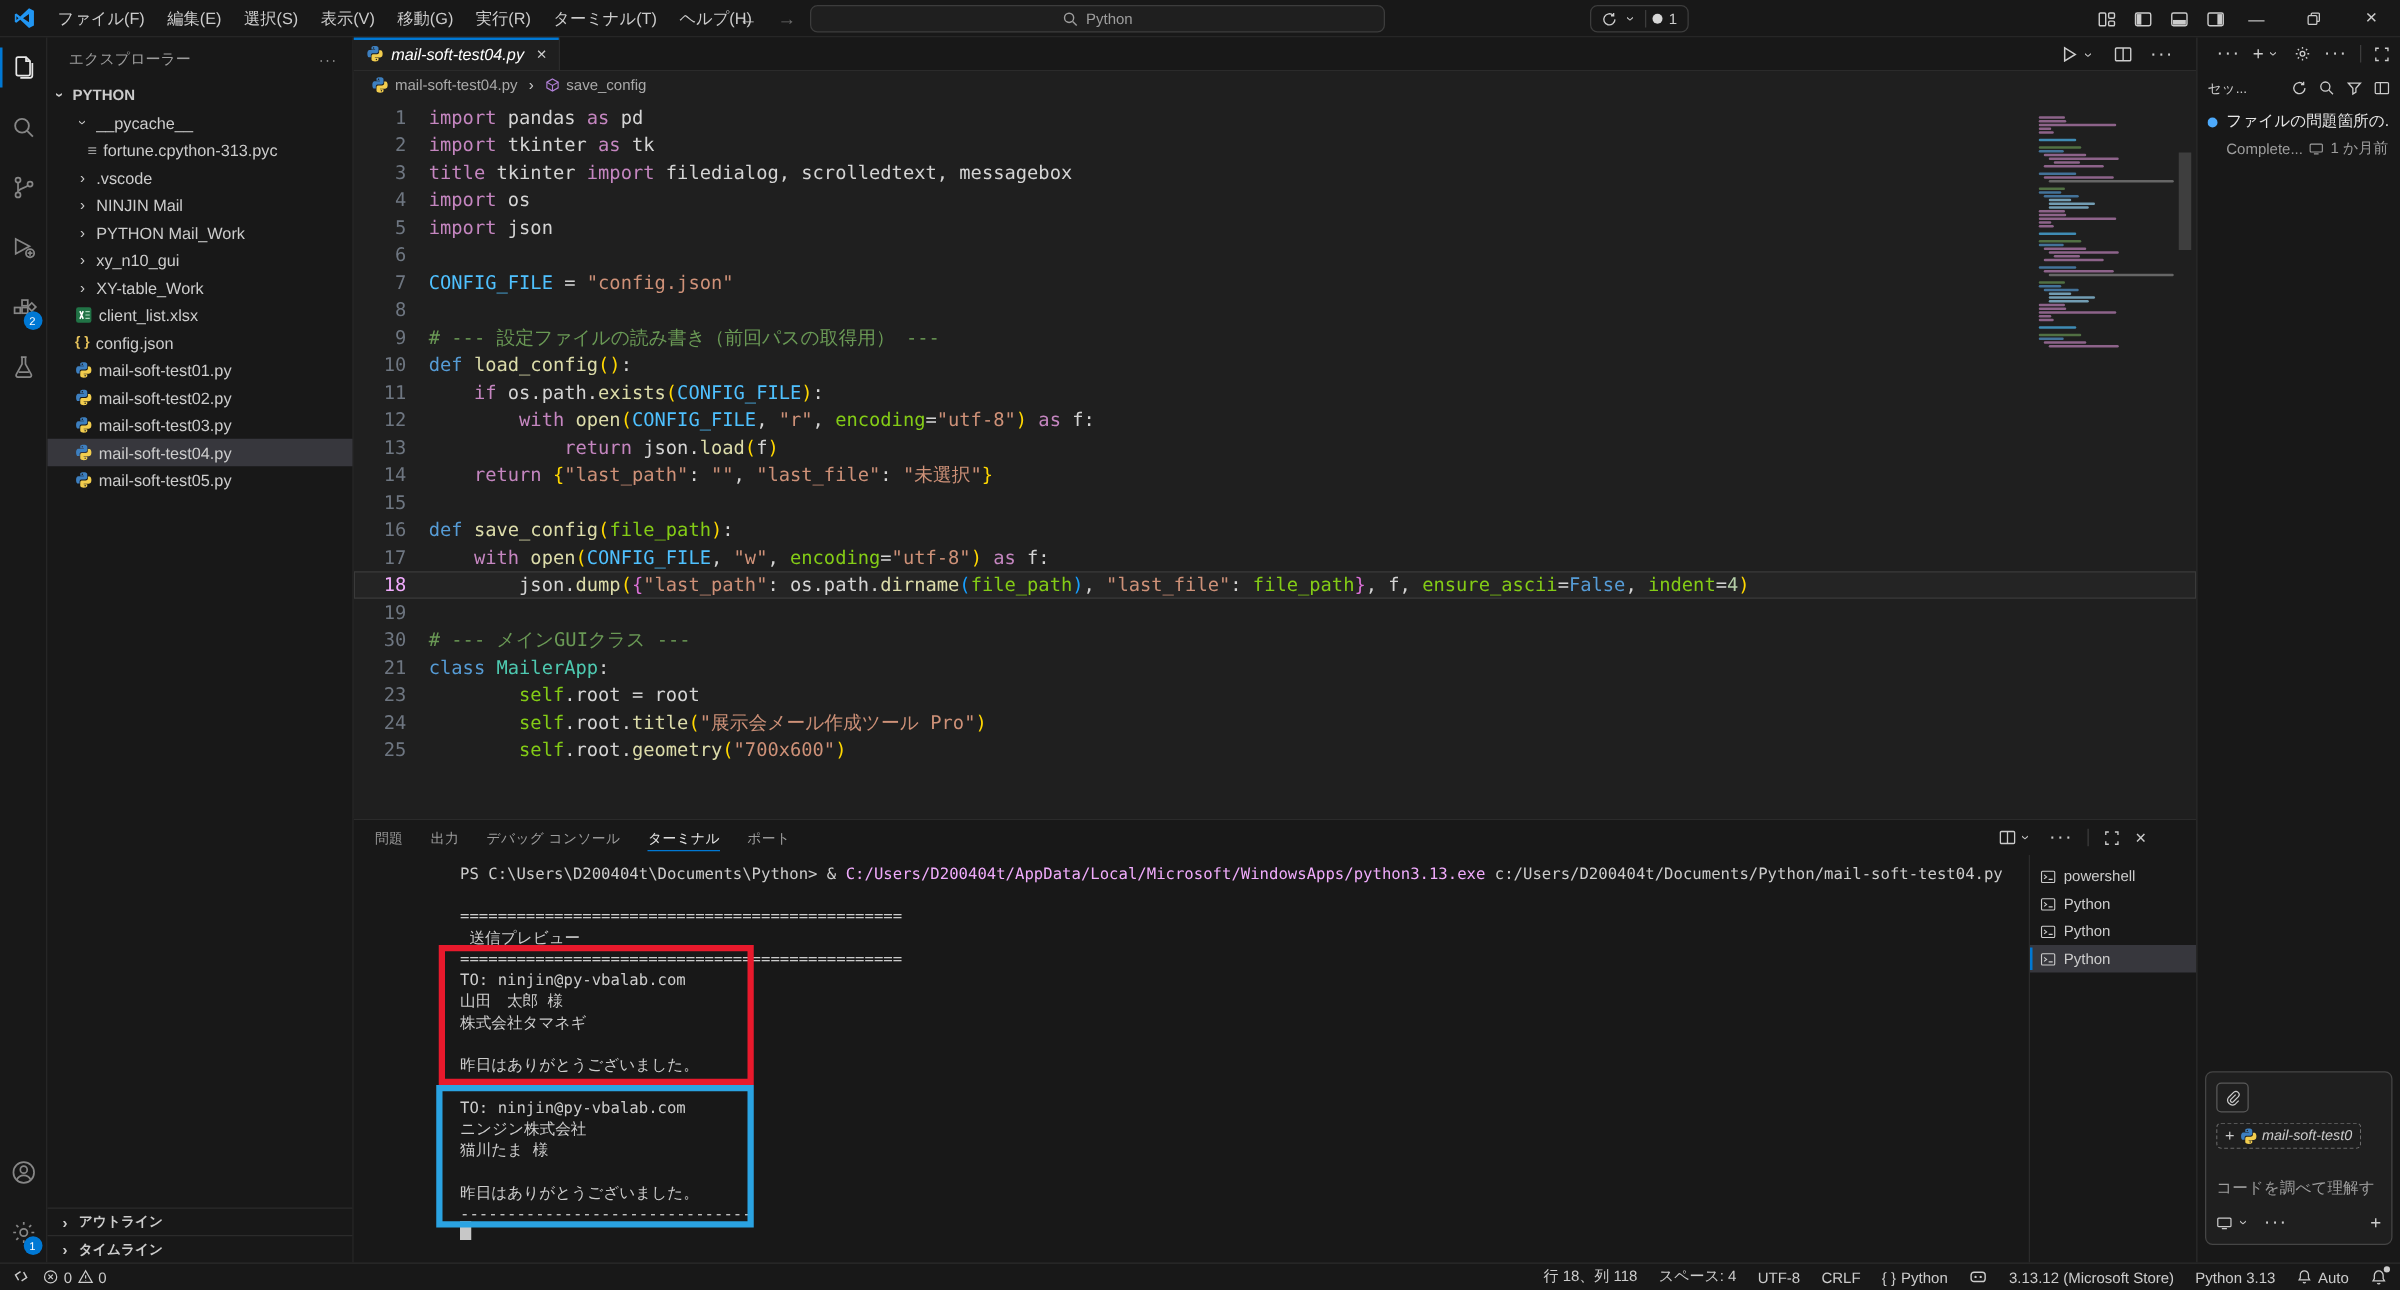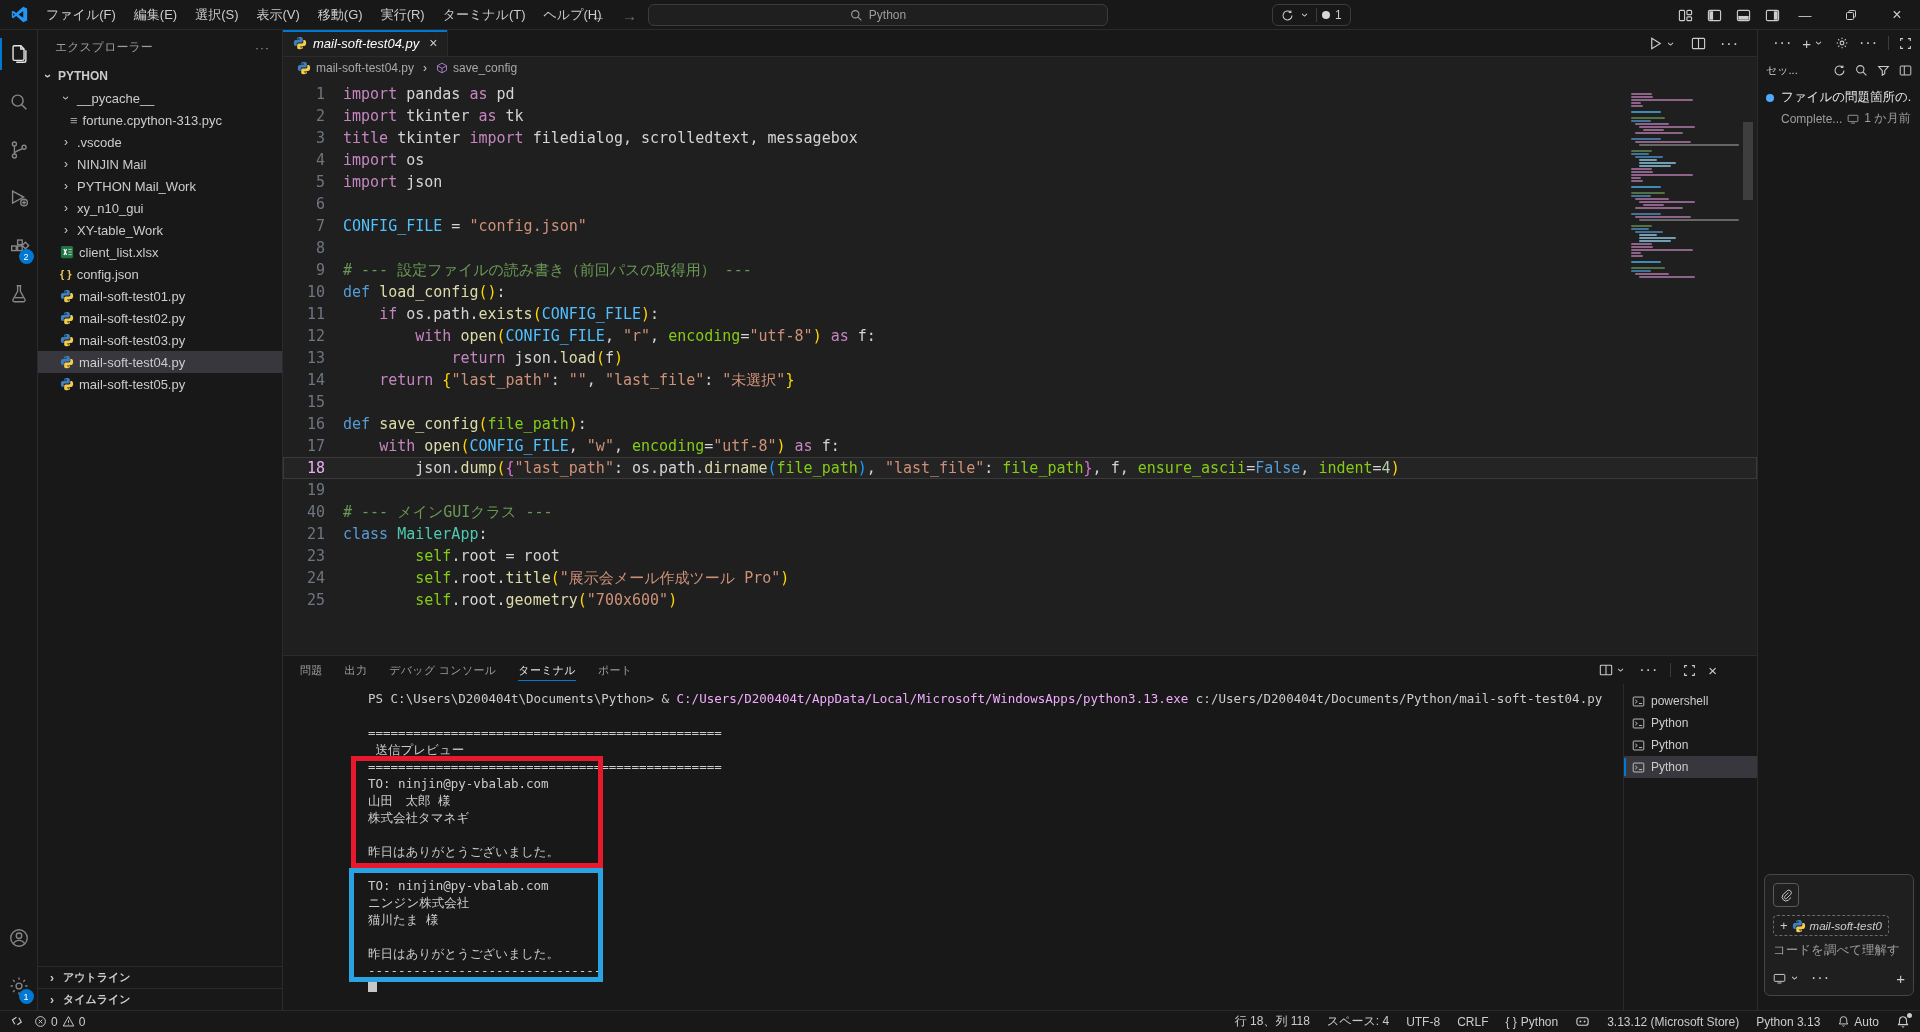--- a/index.html
+++ b/index.html
@@ -104,21 +104,21 @@
   .session-item { padding:6px 8px 2px 8px; }
   .session-title { display:flex; align-items:center; gap:7px; font-size:12.5px; color:#e7e7e7; white-space:nowrap; overflow:hidden; }
   .session-dot { width:8px; height:8px; border-radius:50%; background:#4daafc; flex:none; }
   .session-meta { display:flex; align-items:center; gap:5px; font-size:12px; color:#9d9d9d; padding:4px 0 0 15px; white-space:nowrap; }
 
   .chat-widget { position:absolute; left:6px; right:6px; bottom:14px; background:#1f1f1f; border:1px solid #454545; border-radius:6px; padding:8px; }
   .attach-btn { width:26px; height:24px; border:1px solid #5a5a5a; border-radius:4px; display:flex; align-items:center; justify-content:center; color:#cccccc; }
   .chip { margin-top:8px; display:inline-flex; align-items:center; gap:4px; border:1px dashed #6a6a6a; border-radius:4px;
     padding:2px 6px; font-size:11.5px; color:#cccccc; white-space:nowrap; overflow:hidden; max-width:100%; }
   .chip .chip-label { font-style:italic; }
-  .chat-placeholder { margin-top:6px; font-size:12.5px; color:#9d9d9d; white-space:nowrap; overflow:hidden; }
+  .chat-placeholder { margin-top:23px; font-size:12.5px; color:#9d9d9d; white-space:nowrap; overflow:hidden; }
   .chat-bottom { margin-top:10px; display:flex; align-items:center; gap:10px; color:#cccccc; }
   .chat-bottom .plus { margin-left:auto; font-size:15px; }
 
   
   .statusbar { position:absolute; left:0; right:0; bottom:0; height:22px; background:#181818; border-top:1px solid #2b2b2b;
     display:flex; align-items:center; font-size:12px; color:#cccccc; padding:0 10px; }
   .sb-left { display:flex; align-items:center; gap:10px; }
   .sb-right { margin-left:auto; display:flex; align-items:center; gap:17px; }
   .sb-item { display:flex; align-items:center; gap:4px; white-space:nowrap; }
 </style>
@@ -434,21 +434,21 @@
       <div class="code-line"><span class="ln">10</span><span class="lc"><span class="tk-d">def</span><span class="tk-t"> </span><span class="tk-f">load_config</span><span class="tk-g">()</span><span class="tk-t">:</span></span></div>
       <div class="code-line"><span class="ln">11</span><span class="lc"><span class="tk-t">    </span><span class="tk-k">if</span><span class="tk-t"> os.path.</span><span class="tk-f">exists</span><span class="tk-g">(</span><span class="tk-C">CONFIG_FILE</span><span class="tk-g">)</span><span class="tk-t">:</span></span></div>
       <div class="code-line"><span class="ln">12</span><span class="lc"><span class="tk-t">        </span><span class="tk-k">with</span><span class="tk-t"> </span><span class="tk-f">open</span><span class="tk-g">(</span><span class="tk-C">CONFIG_FILE</span><span class="tk-t">, </span><span class="tk-s">"r"</span><span class="tk-t">, </span><span class="tk-v">encoding</span><span class="tk-t">=</span><span class="tk-s">"utf-8"</span><span class="tk-g">)</span><span class="tk-t"> </span><span class="tk-k">as</span><span class="tk-t"> f:</span></span></div>
       <div class="code-line"><span class="ln">13</span><span class="lc"><span class="tk-t">            </span><span class="tk-k">return</span><span class="tk-t"> json.</span><span class="tk-f">load</span><span class="tk-g">(</span><span class="tk-t">f</span><span class="tk-g">)</span></span></div>
       <div class="code-line"><span class="ln">14</span><span class="lc"><span class="tk-t">    </span><span class="tk-k">return</span><span class="tk-t"> </span><span class="tk-g">{</span><span class="tk-s">"last_path"</span><span class="tk-t">: </span><span class="tk-s">""</span><span class="tk-t">, </span><span class="tk-s">"last_file"</span><span class="tk-t">: </span><span class="tk-s">"未選択"</span><span class="tk-g">}</span></span></div>
       <div class="code-line"><span class="ln">15</span><span class="lc"></span></div>
       <div class="code-line"><span class="ln">16</span><span class="lc"><span class="tk-d">def</span><span class="tk-t"> </span><span class="tk-f">save_config</span><span class="tk-g">(</span><span class="tk-v">file_path</span><span class="tk-g">)</span><span class="tk-t">:</span></span></div>
       <div class="code-line"><span class="ln">17</span><span class="lc"><span class="tk-t">    </span><span class="tk-k">with</span><span class="tk-t"> </span><span class="tk-f">open</span><span class="tk-g">(</span><span class="tk-C">CONFIG_FILE</span><span class="tk-t">, </span><span class="tk-s">"w"</span><span class="tk-t">, </span><span class="tk-v">encoding</span><span class="tk-t">=</span><span class="tk-s">"utf-8"</span><span class="tk-g">)</span><span class="tk-t"> </span><span class="tk-k">as</span><span class="tk-t"> f:</span></span></div>
       <div class="code-line current"><span class="ln">18</span><span class="lc"><span class="tk-t">        json.</span><span class="tk-f">dump</span><span class="tk-g">(</span><span class="tk-p">{</span><span class="tk-s">"last_path"</span><span class="tk-t">: os.path.</span><span class="tk-f">dirname</span><span class="tk-b">(</span><span class="tk-v">file_path</span><span class="tk-b">)</span><span class="tk-t">, </span><span class="tk-s">"last_file"</span><span class="tk-t">: </span><span class="tk-v">file_path</span><span class="tk-p">}</span><span class="tk-t">, f, </span><span class="tk-v">ensure_ascii</span><span class="tk-t">=</span><span class="tk-d">False</span><span class="tk-t">, </span><span class="tk-v">indent</span><span class="tk-t">=</span><span class="tk-n">4</span><span class="tk-g">)</span></span></div>
       <div class="code-line"><span class="ln">19</span><span class="lc"></span></div>
-      <div class="code-line"><span class="ln">40</span><span class="lc"><span class="tk-m"># --- メインGUIクラス ---</span></span></div>
+      <div class="code-line"><span class="ln">30</span><span class="lc"><span class="tk-m"># --- メインGUIクラス ---</span></span></div>
       <div class="code-line"><span class="ln">21</span><span class="lc"><span class="tk-d">class</span><span class="tk-t"> </span><span class="tk-c">MailerApp</span><span class="tk-t">:</span></span></div>
       <div class="code-line"><span class="ln">23</span><span class="lc"><span class="tk-t">        </span><span class="tk-v">self</span><span class="tk-t">.root = root</span></span></div>
       <div class="code-line"><span class="ln">24</span><span class="lc"><span class="tk-t">        </span><span class="tk-v">self</span><span class="tk-t">.root.</span><span class="tk-f">title</span><span class="tk-g">(</span><span class="tk-s">"展示会メール作成ツール Pro"</span><span class="tk-g">)</span></span></div>
       <div class="code-line"><span class="ln">25</span><span class="lc"><span class="tk-t">        </span><span class="tk-v">self</span><span class="tk-t">.root.</span><span class="tk-f">geometry</span><span class="tk-g">(</span><span class="tk-s">"700x600"</span><span class="tk-g">)</span></span></div>
     </div>
   <div class="minimap" id="minimap">
       <i style="margin-left:0px;width:20.900000000000002px;background:#c586c0aa"></i>
       <i style="margin-left:0px;width:22px;background:#c586c0aa"></i>
       <i style="margin-left:0px;width:61.60000000000001px;background:#c586c0aa"></i>
       <i style="margin-left:0px;width:9.9px;background:#c586c0aa"></i>

